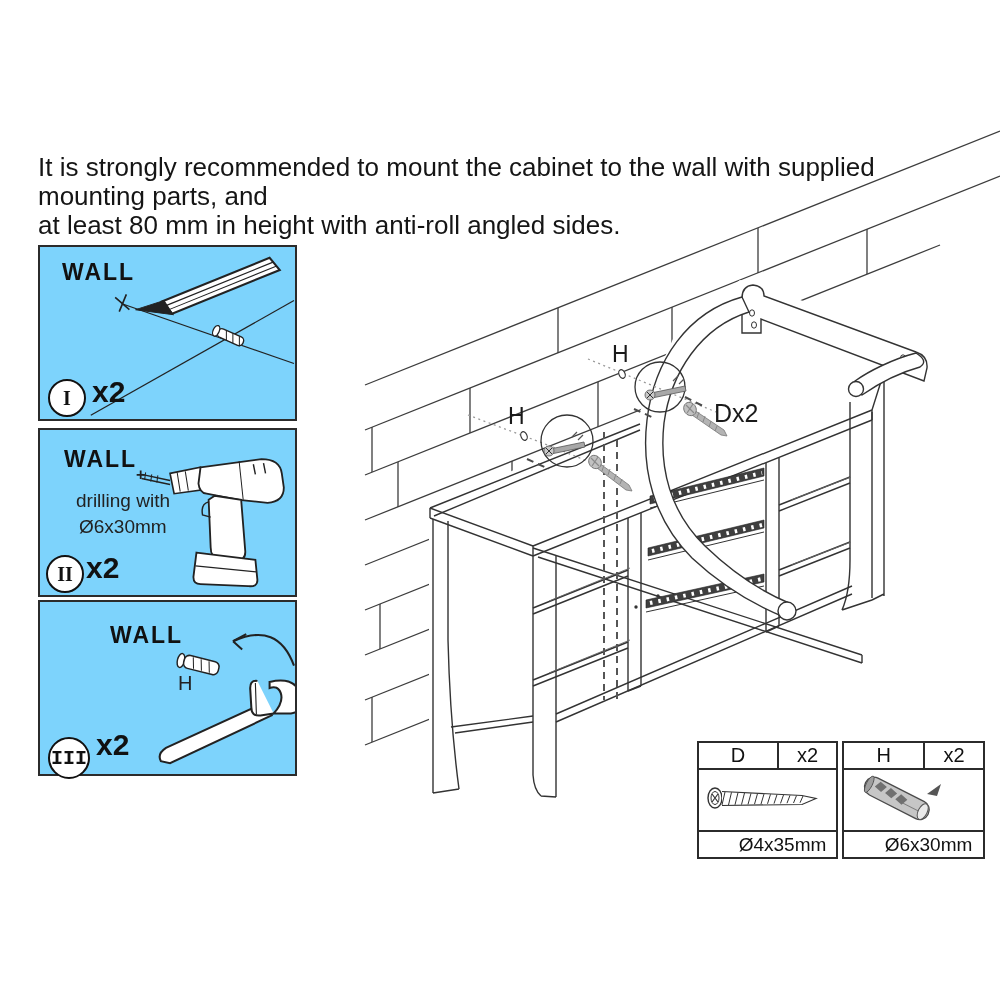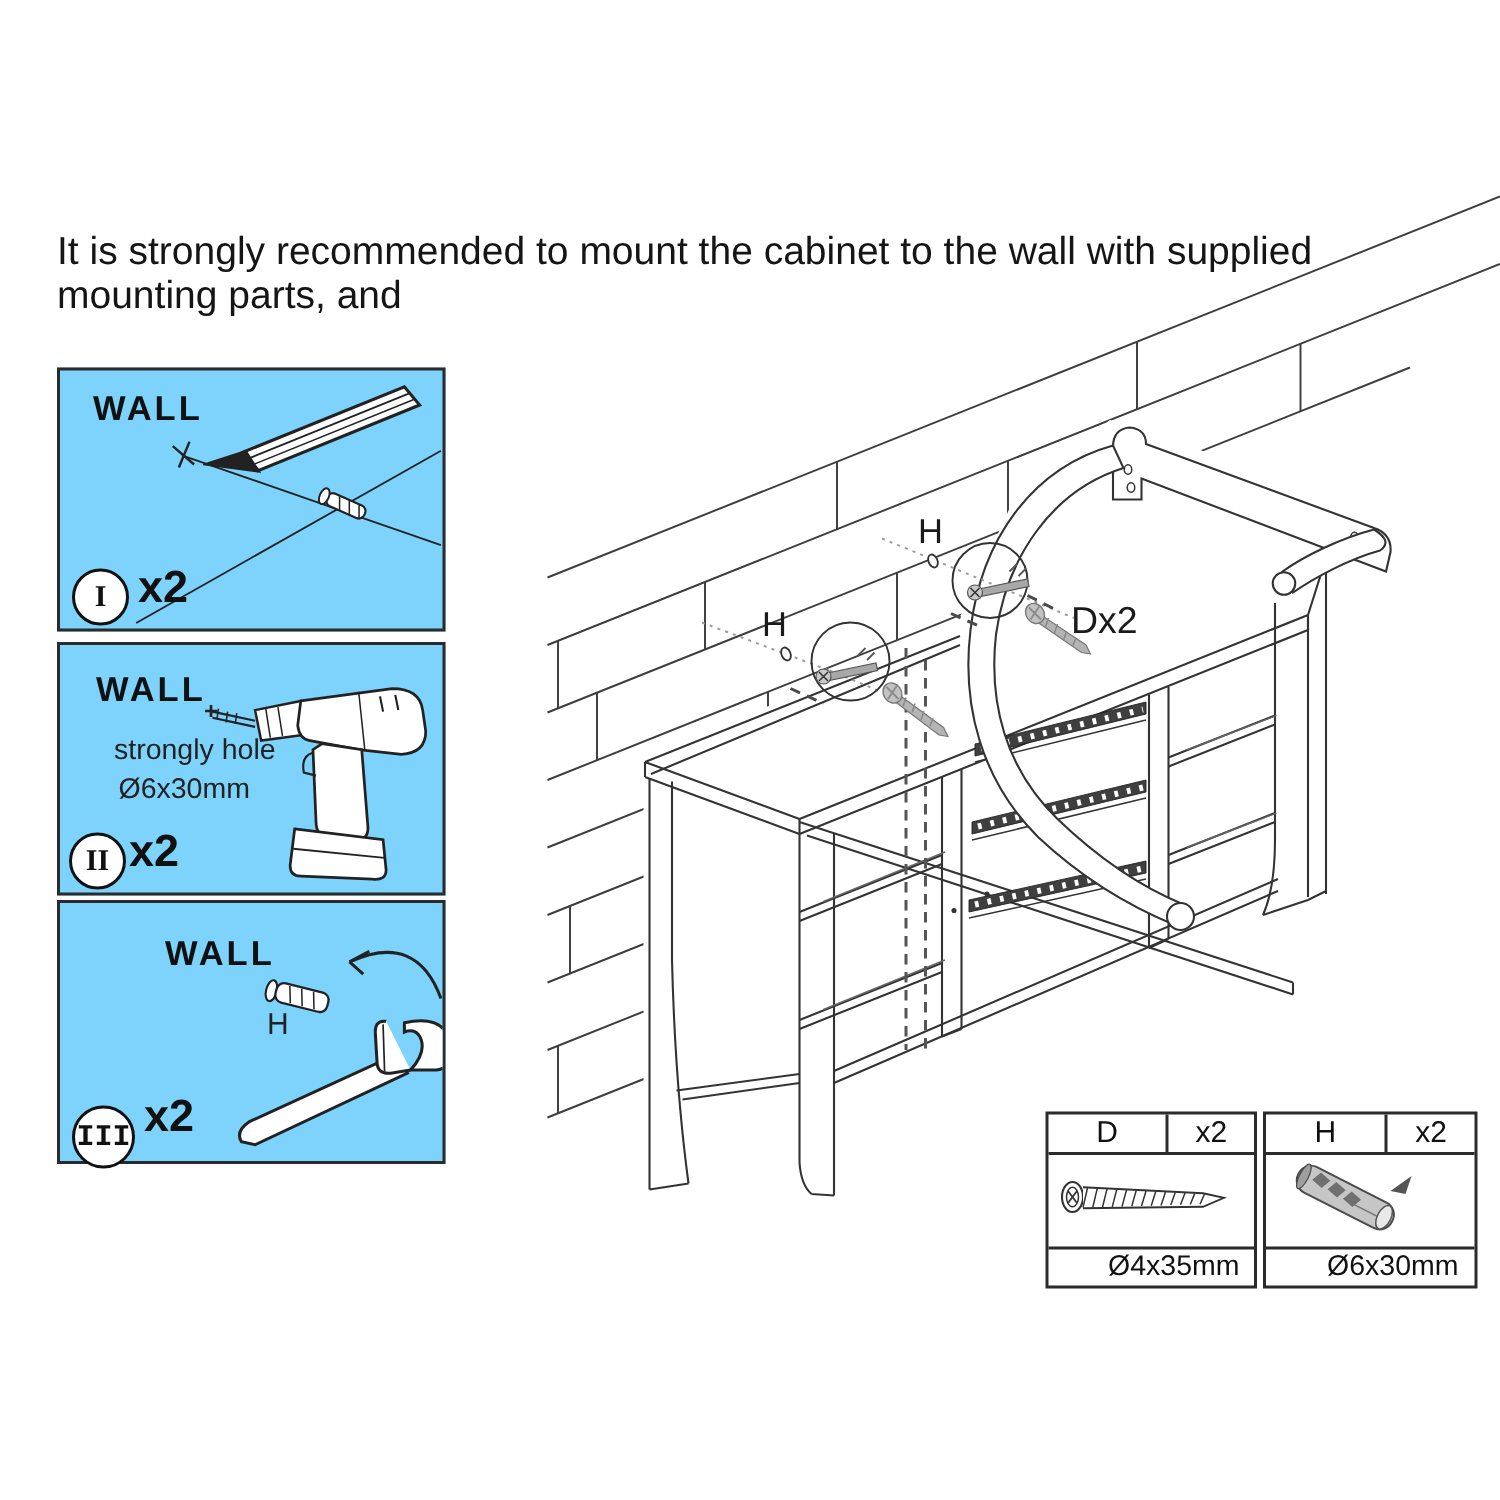--- a/index.html
+++ b/index.html
@@ -33,20 +33,21 @@
   .lbl{font-size:23px;fill:#1a1a1a;}
   .lblD{font-size:25px;fill:#1a1a1a;}
 </style>
 </head>
 <body>
 
 <div id="page">
 
   <div id="intro" class="abs">
     <div>It is strongly recommended to mount the cabinet to the wall with supplied mounting parts, and</div>
+    <div>at least 80 mm in height with anti-roll angled sides.</div>
   </div>
 
   <div id="box1" class="abs stepbox">
     <svg class="icon-svg" viewBox="0 0 251 168">
       <line x1="80" y1="55" x2="250" y2="114" stroke="#222" stroke-width="1.2"></line>
       <line x1="50" y1="165" x2="250" y2="52" stroke="#222" stroke-width="1.2"></line>
       <polygon points="120,53 226,10 236,22 130,65" fill="#fff" stroke="#222" stroke-width="2"></polygon>
       <line x1="124" y1="57" x2="230" y2="14" stroke="#222" stroke-width="1.2"></line>
       <line x1="127" y1="61" x2="233" y2="18" stroke="#222" stroke-width="1"></line>
       <polygon points="94,61 122,52 131,66" fill="#222" stroke="#222"></polygon>
@@ -73,21 +74,21 @@
         <path d="M196,30 L200,68" stroke-width="1" fill="none"></path>
         <path d="M210,33 L212,43 M220,32 L222,42" stroke-width="1.4" fill="none"></path>
         <path d="M172,64 L198,68 L202,118 Q203,129 190,128 L176,126 Q168,125 168,115 L166,68 Z" stroke-width="1.8"></path>
         <path d="M166,70 Q158,72 160,83 L168,85" stroke-width="1.4" fill="none"></path>
         <path d="M154,120 L212,127 L214,147 Q214,154 205,153 L158,151 Q151,151 151,144 Z" stroke-width="1.8"></path>
         <path d="M153,133 L213,139" stroke-width="1.2" fill="none"></path>
       </g>
     </svg>
     <div class="wall-label" style="left:24px;top:16px;">WALL</div>
     <div class="plus" style="left:96px;top:36px;">+</div>
-    <div class="note" style="left:36px;top:60px;">strongly hole</div>
+    <div class="note" style="left:36px;top:60px;">drilling with</div>
     <div class="note" style="left:39px;top:86px;">Ø6x30mm</div>
     <div class="step-badge" style="left:6px;top:125px;">II</div>
     <div class="count" style="left:46px;top:121px;">x2</div>
   </div>
 
   <div id="box3" class="abs stepbox">
     <svg class="icon-svg" viewBox="0 0 251 168">
       <g transform="rotate(14 155 62)">
         <ellipse cx="138" cy="61" rx="3.5" ry="7" fill="#fff" stroke="#222" stroke-width="1.4"></ellipse>
         <rect x="141" y="54" width="35" height="13" rx="5" fill="#fff" stroke="#222" stroke-width="1.5"></rect>

